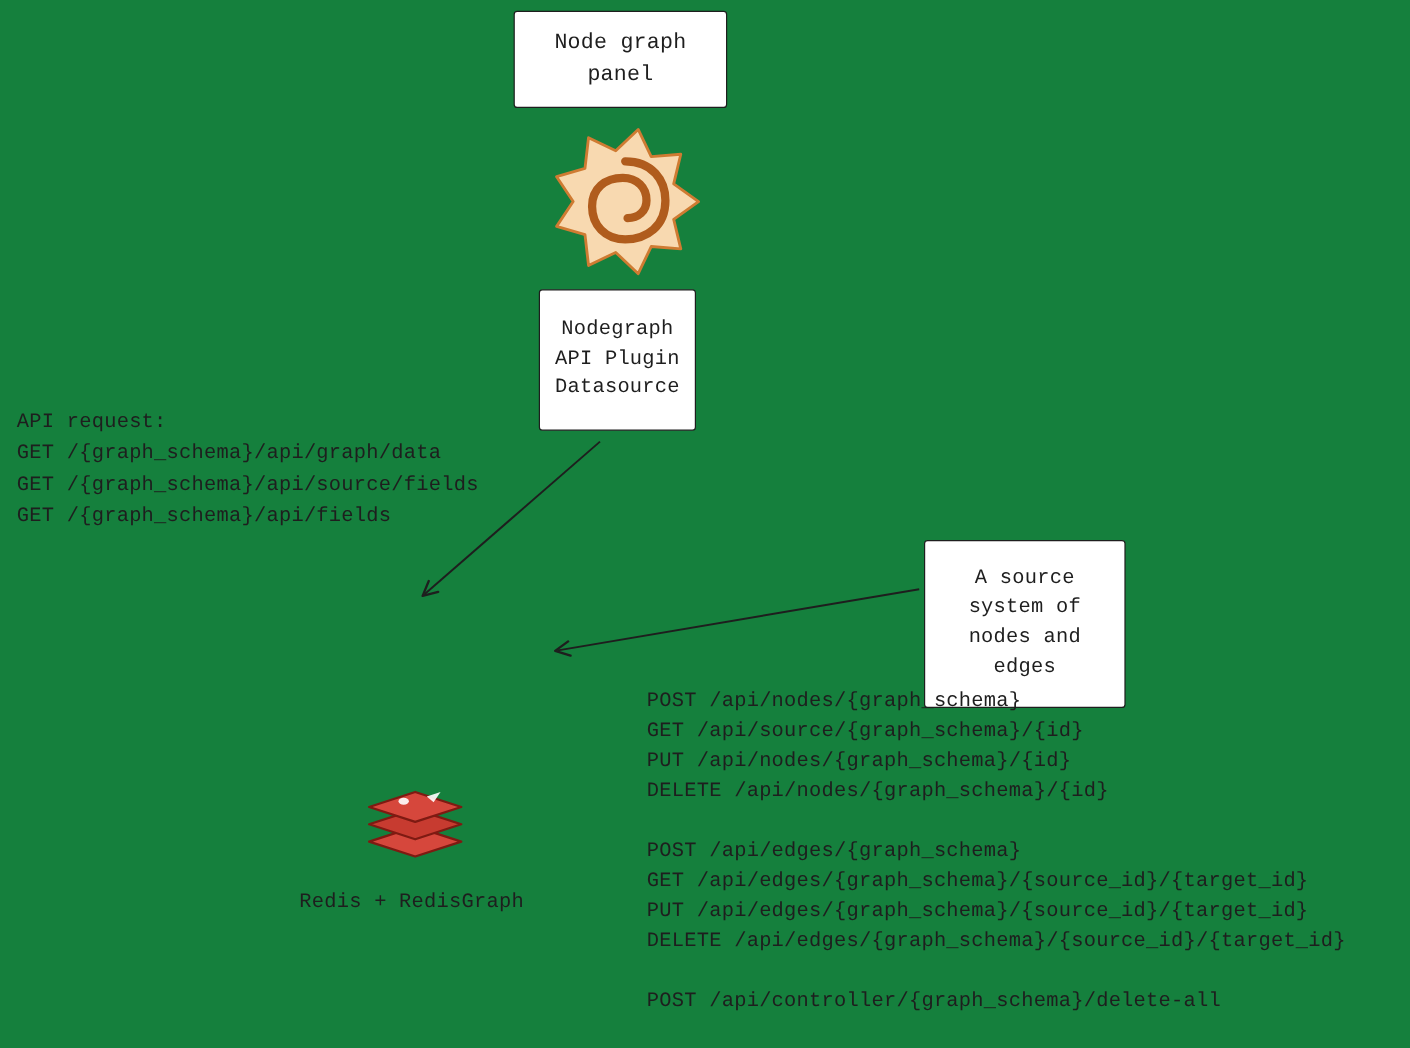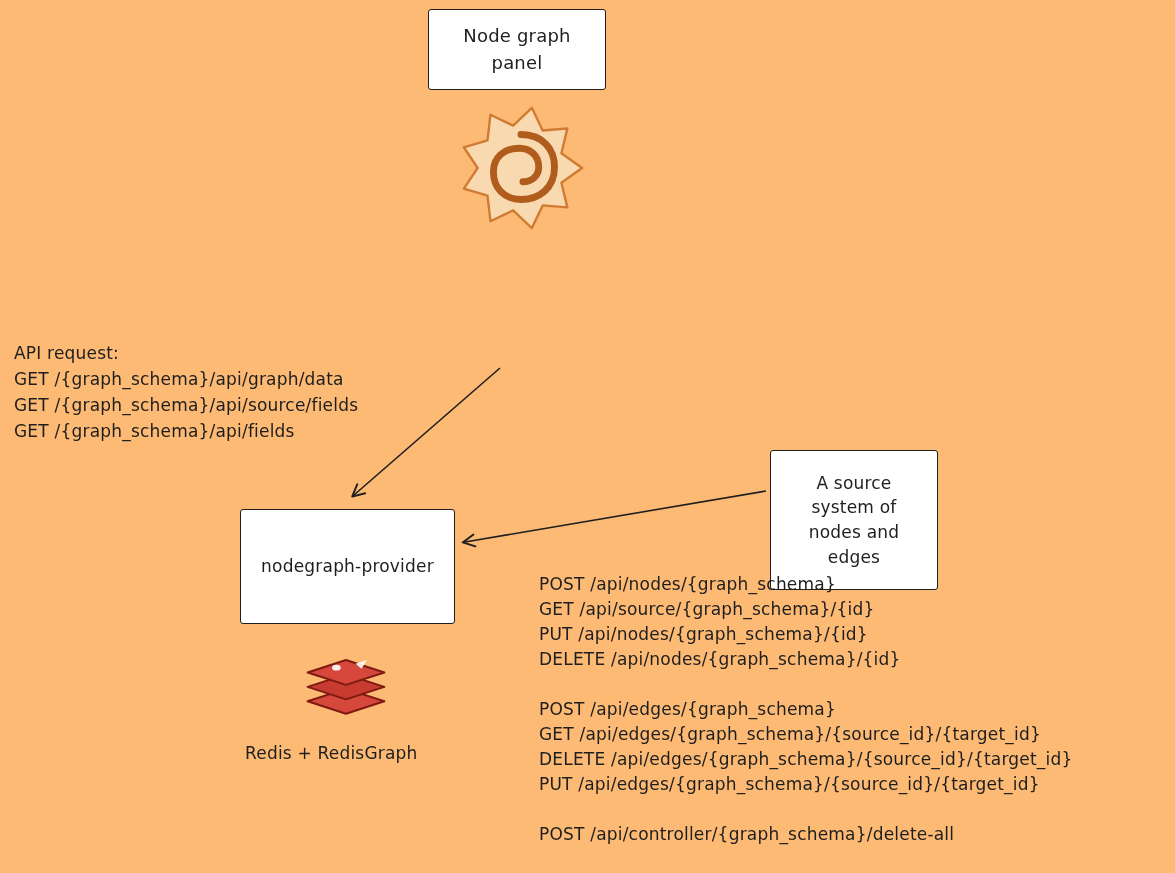--- a/index.html
+++ b/index.html
@@ -6,22 +6,23 @@
     margin: 0;
     padding: 0;
     background: #ffffff;
     font-family: "DejaVu Sans", sans-serif;
     color: #1e1e1e;
   }
   .canvas {
     position: relative;
     width: 1175px;
     height: 873px;
-    background: #fdba74;
+    background: #15803d;
     overflow: hidden;
+    font-family: Liberation Mono, monospace;
   }
   svg.connectors {
     position: absolute;
     left: 0; top: 0;
     width: 1175px;
     height: 873px;
     pointer-events: none;
   }
   .box {
     position: absolute;
@@ -47,21 +48,21 @@
     font-size: 17px;
     line-height: 26px;
     letter-spacing: 0.2px;
     white-space: nowrap;
   }
   #endpoints { line-height: 25px; }
   #endpoints .group { margin-bottom: 25px; }
   .caption {
     position: absolute;
     font-size: 17px;
-    text-align: left;
+    text-align: center;
     letter-spacing: 0.2px;
   }
 </style>
 </head>
 <body>
 
 <div class="canvas">
 
   <svg class="connectors" viewBox="0 0 1175 873">
     <defs>
@@ -78,31 +79,33 @@
 panel</span>
   </div>
 
   <div class="icon" style="left:452px; top:96px; width:138px; height:140px;">
     <svg width="138" height="140" viewBox="0 0 140 140">
       <polygon points="132,72 111,87 117,112 92,110 81,133 62,115 39,126 36,100 12,93 26,72 12,51 36,44 39,18 62,29 81,11 92,34 117,32 111,57" fill="#f8d9b0" stroke="#cf7b32" stroke-width="2.4" stroke-linejoin="round"></polygon>
       <path d="M 70 38 C 93 38 104 54 104 71 C 104 93 88 104 70 104 C 53 104 42 92 42 76 C 42 61 53 52 68 52 C 80 52 88 60 88 71 C 88 80 81 86 72 86" fill="none" stroke="#b05c1d" stroke-width="7" stroke-linecap="round"></path>
     </svg>
   </div>
 
+  <div class="box" id="box-plugin" style="left:449px; top:241px; width:131px; height:118px;">
+    <span class="multiline">Nodegraph
+API Plugin
+Datasource</span>
+  </div>
 
   <div class="text-block" id="api-request" style="left:14px; top:340px;">
     <div>API request:</div>
     <div>GET /{graph_schema}/api/graph/data</div>
     <div>GET /{graph_schema}/api/source/fields</div>
     <div>GET /{graph_schema}/api/fields</div>
   </div>
 
-  <div class="box" id="box-provider" style="left:240px; top:509px; width:215px; height:115px;">
-    <span>nodegraph-provider</span>
-  </div>
 
   <div class="icon" style="left:298px; top:646px; width:96px; height:76px;">
     <svg width="96" height="76" viewBox="0 0 100 78">
       <path d="M10 57 L50 44 L90 57 L50 70 Z" fill="#d6473c" stroke="#7e1a12" stroke-width="2" stroke-linejoin="round"></path>
       <path d="M10 42 L50 29 L90 42 L50 55 Z" fill="#c73b30" stroke="#7e1a12" stroke-width="2" stroke-linejoin="round"></path>
       <path d="M10 27 L50 14 L90 27 L50 40 Z" fill="#d6473c" stroke="#7e1a12" stroke-width="2" stroke-linejoin="round"></path>
       <polygon points="60,18 72,14 66,23" fill="#ffffff" opacity="0.9"></polygon>
       <ellipse cx="40" cy="22" rx="4.5" ry="3" fill="#ffffff" opacity="0.9"></ellipse>
     </svg>
   </div>
@@ -119,21 +122,21 @@
   <div class="text-block" id="endpoints" style="left:539px; top:572px;">
     <div class="group">
       <div>POST /api/nodes/{graph_schema}</div>
       <div>GET /api/source/{graph_schema}/{id}</div>
       <div>PUT /api/nodes/{graph_schema}/{id}</div>
       <div>DELETE /api/nodes/{graph_schema}/{id}</div>
     </div>
     <div class="group">
       <div>POST /api/edges/{graph_schema}</div>
       <div>GET /api/edges/{graph_schema}/{source_id}/{target_id}</div>
+      <div>PUT /api/edges/{graph_schema}/{source_id}/{target_id}</div>
       <div>DELETE /api/edges/{graph_schema}/{source_id}/{target_id}</div>
-      <div>PUT /api/edges/{graph_schema}/{source_id}/{target_id}</div>
     </div>
     <div class="group">
       <div>POST /api/controller/{graph_schema}/delete-all</div>
     </div>
   </div>
 
 </div>
 
 </body></html>

